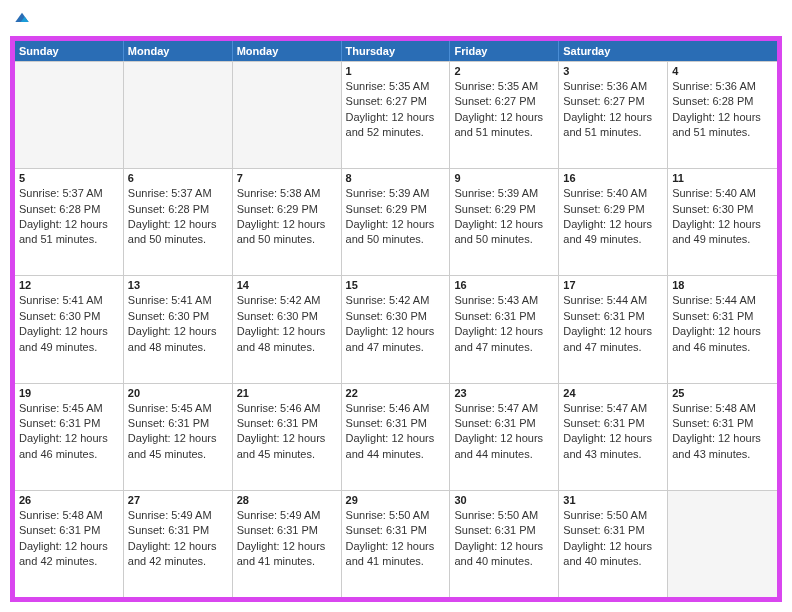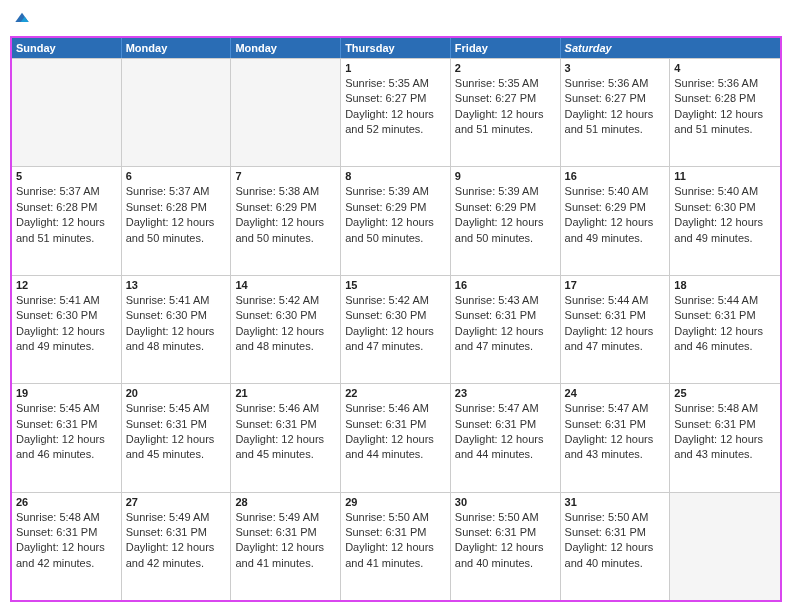--- a/index.html
+++ b/index.html
@@ -50,40 +50,39 @@
       font-weight: bold;
       color: #222;
     }
     .title-block h2 {
       font-size: 14px;
       font-weight: normal;
       color: #444;
     }
     .calendar {
       flex: 1;
-      border: 2px solid #d946ef;
+      border: 5px solid #d946ef;
       display: flex;
       flex-direction: column;
     }
     .cal-header {
       display: grid;
       grid-template-columns: repeat(7, 1fr);
       background: #2a6db5;
     }
     .cal-header-cell {
       color: #fff;
       font-size: 11px;
       font-weight: bold;
       padding: 4px 4px;
       text-align: left;
       border-right: 1px solid #4a8dd5;
     }
     .cal-header-cell:last-child {
       border-right: none;
-      font-style: italic;
     }
     .cal-body {
       flex: 1;
       display: flex;
       flex-direction: column;
     }
     .cal-row {
       display: grid;
       grid-template-columns: repeat(7, 1fr);
       flex: 1;

